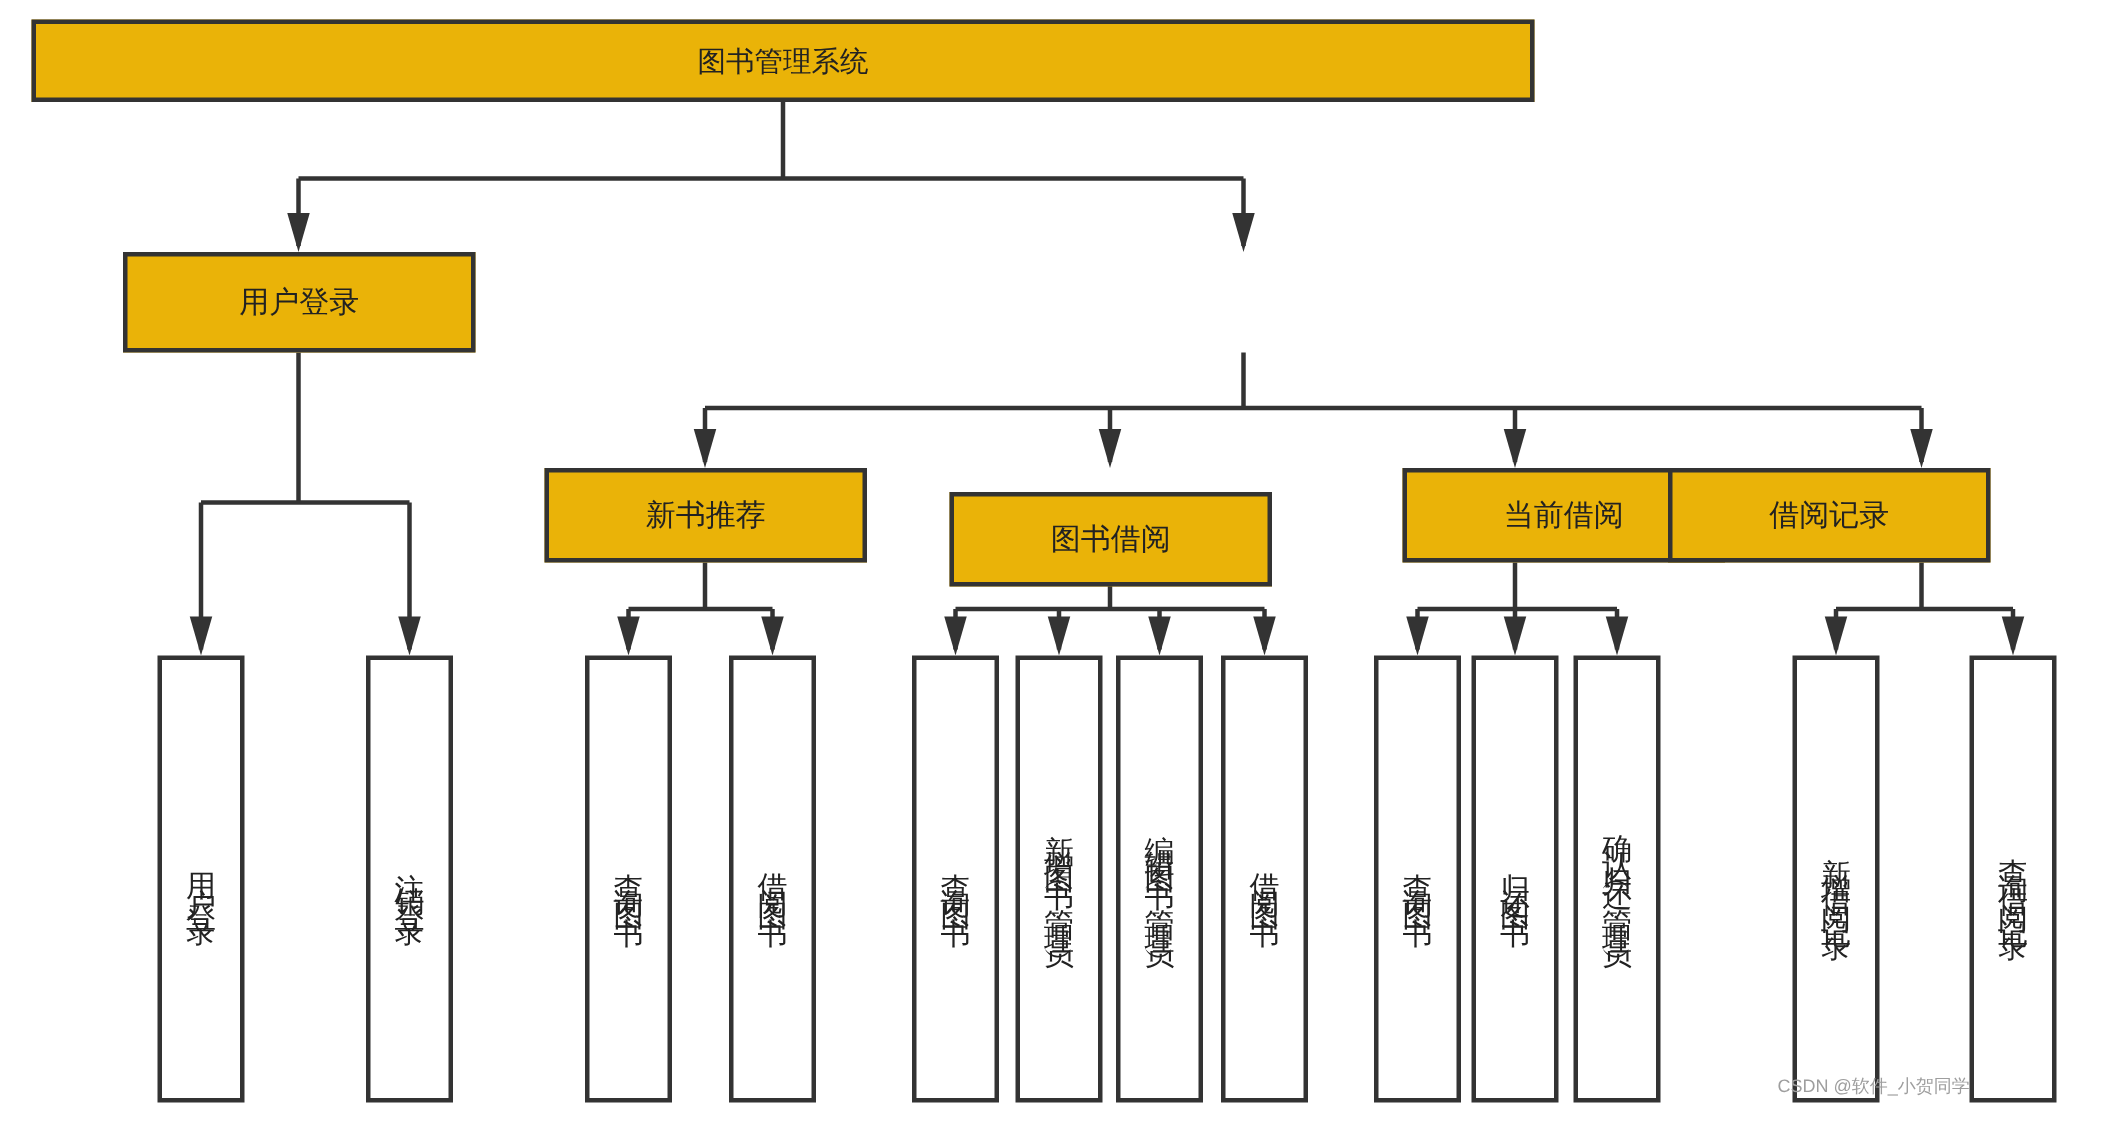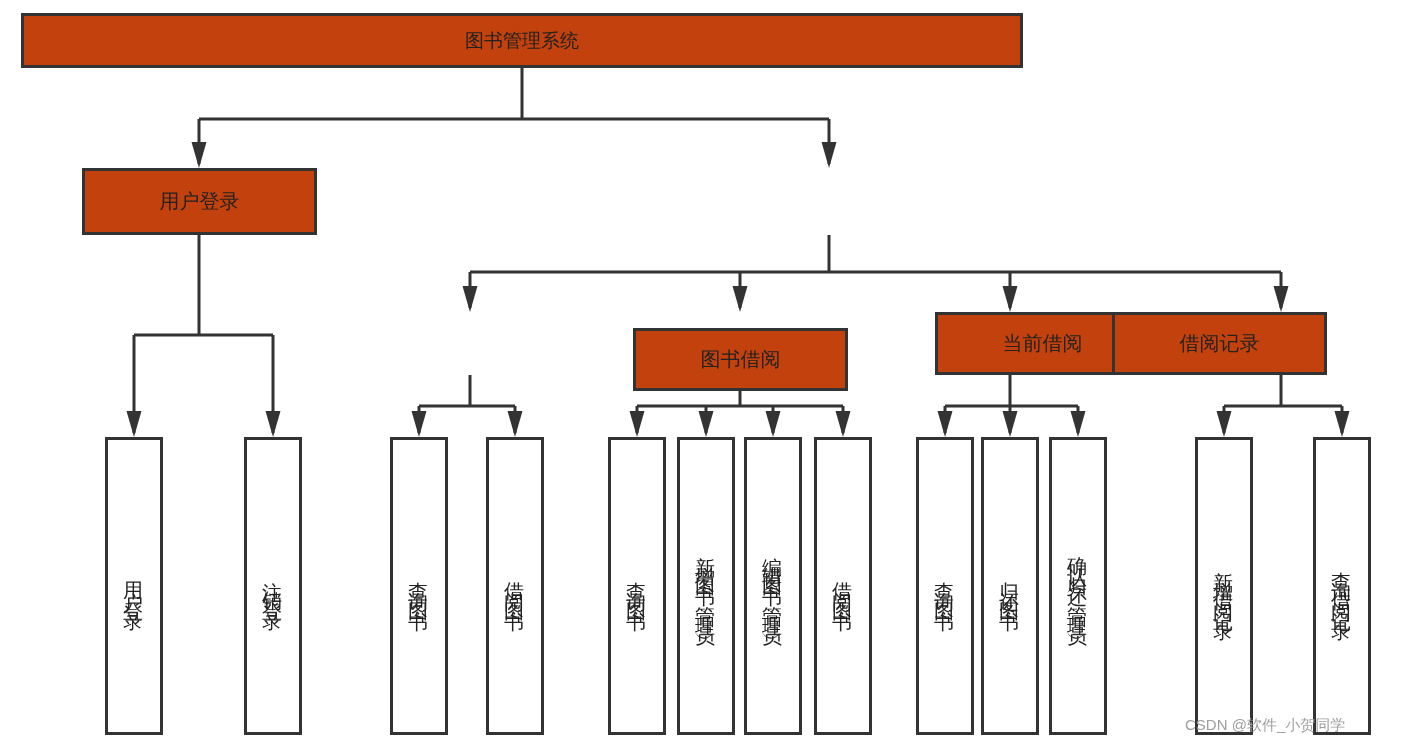--- a/index.html
+++ b/index.html
@@ -10,21 +10,21 @@
     font-family: "Liberation Sans", "DejaVu Sans", sans-serif;
     overflow: hidden;
   }
   .canvas { position: absolute; inset: 0; }
   svg.connectors { position: absolute; left: 0; top: 0; pointer-events: none; }
 
   .node {
     position: absolute;
     box-sizing: border-box;
     border: 3px solid #333333;
-    background: #c2410c;
+    background: #eab308;
     display: flex;
     align-items: center;
     justify-content: center;
     color: #222222;
     font-family: Liberation Serif, serif;
   }
   .node-root   { left: 21px;  top: 13px;  width: 1002px; height: 55px; font-size: 19px; }
   .node-l1, .node-l2 { font-size: 20px; }
   .node-l1 { top: 168px; height: 67px; }
   .node-l2 { top: 312px; height: 63px; width: 215px; }
@@ -47,21 +47,21 @@
     text-orientation: mixed;
     font-size: 20px;
     letter-spacing: 10px;
     white-space: nowrap;
   }
 
   .watermark {
     position: absolute;
     left: 1185px;
     top: 716px;
-    font-size: 15px;
+    font-size: 12px;
     color: #9e9e9e;
     white-space: nowrap;
   }
 </style>
 </head>
 <body>
 
 <div class="canvas">
 
   <svg class="connectors" width="1405" height="747" viewBox="0 0 1405 747">
@@ -127,20 +127,21 @@
       <polygon points="1070.5,411 1085.5,411 1078,437"></polygon>
       <polygon points="1216.5,411 1231.5,411 1224,437"></polygon>
       <polygon points="1334.5,411 1349.5,411 1342,437"></polygon>
     </g>
   </svg>
 
   <div class="node node-root">图书管理系统</div>
 
   <div class="node node-l1" style="left:82px; width:235px;">用户登录</div>
 
+  <div class="node node-l2" style="left:363px;">新书推荐</div>
   <div class="node node-l2" style="left:633px;margin-top:16px;">图书借阅</div>
   <div class="node node-l2" style="left:903px;margin-left:32px;">当前借阅</div>
   <div class="node node-l2" style="left:1112px;">借阅记录</div>
 
   <div class="leaf" style="left:105px;">
     <span>用户登录</span>
   </div>
   <div class="leaf" style="left:244px;">
     <span>注销登录</span>
   </div>

